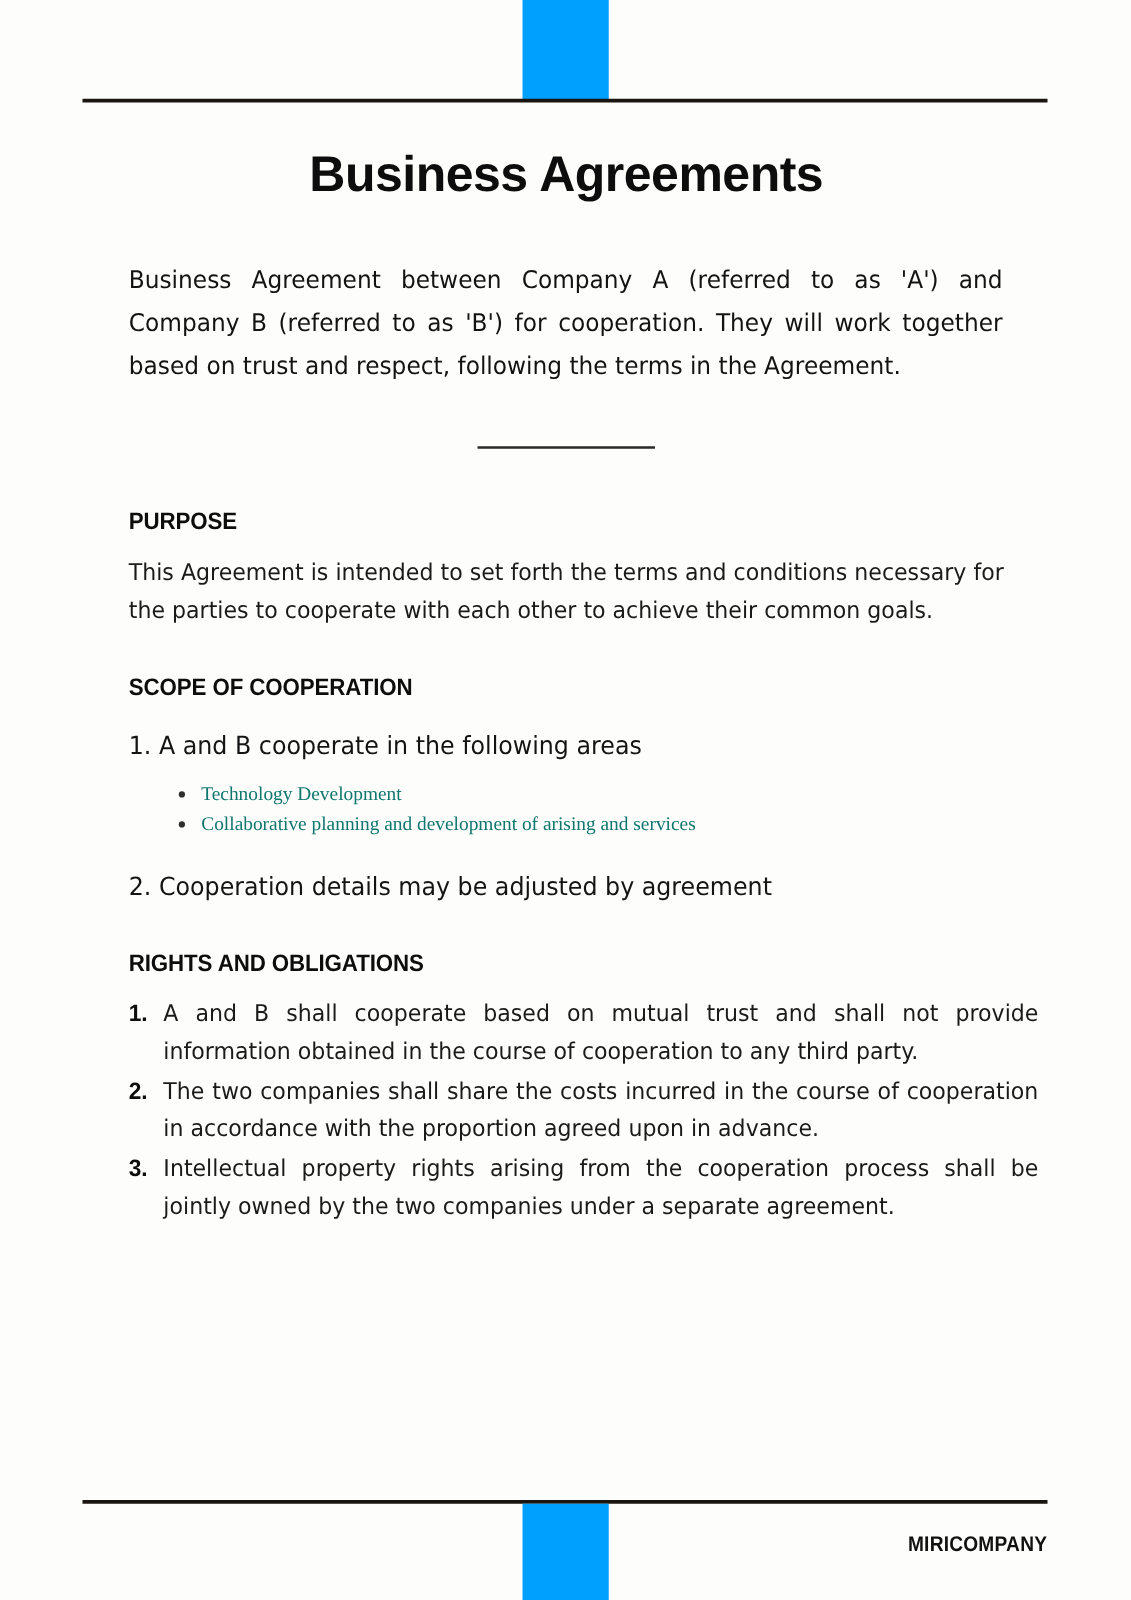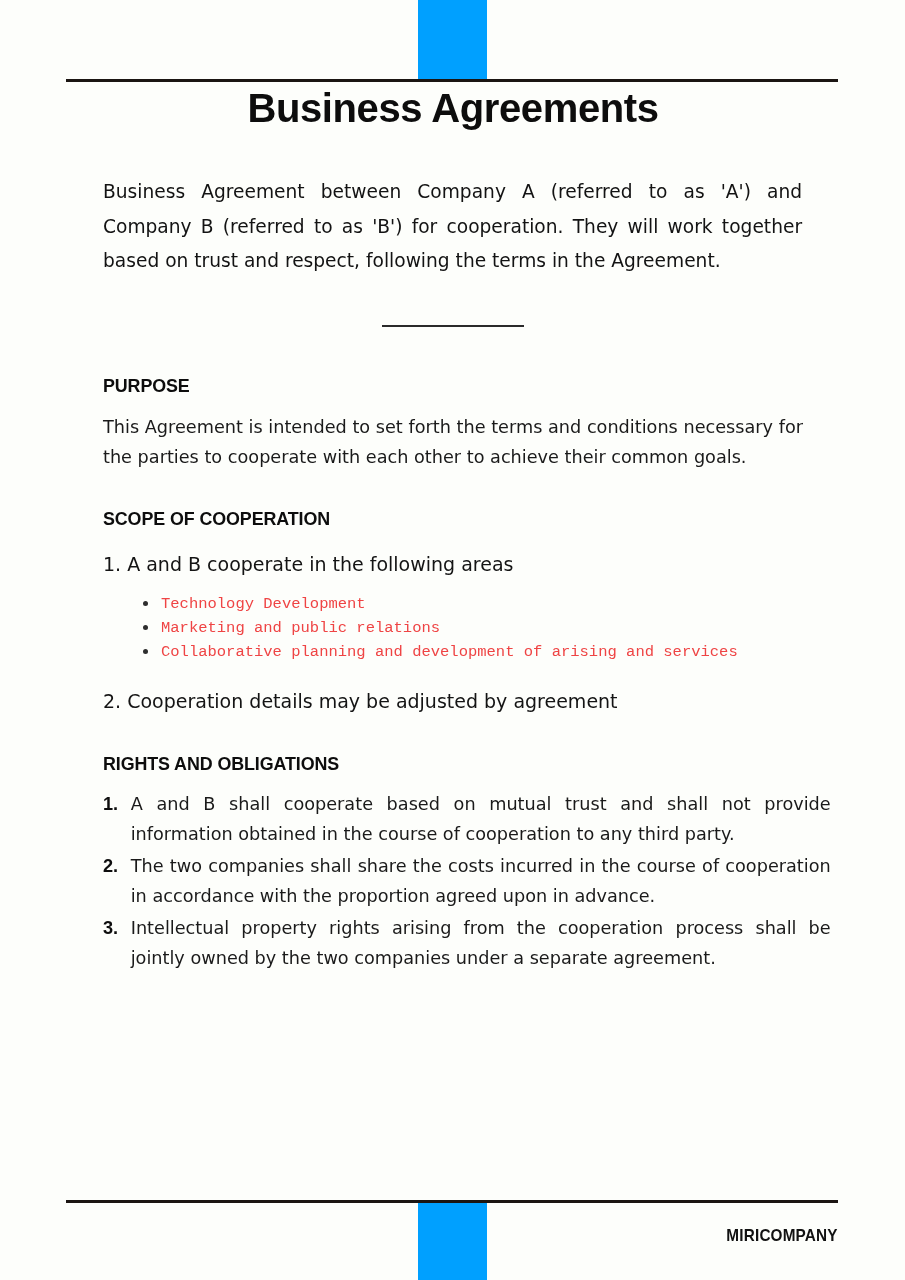--- a/index.html
+++ b/index.html
@@ -75,21 +75,21 @@
   
   .content {
     position: absolute;
     left: 103px;
     top: 0;
     width: 700px;
   }
 
   .doc-title {
     margin: 0;
-    padding-top: 86px;
+    padding-top: 118px;
     text-align: center;
     font-family: "Liberation Sans", sans-serif;
     font-weight: bold;
     font-size: 40px;
     letter-spacing: -0.4px;
     color: #0d0d0d;
     line-height: 1.1;
   }
 
   .intro-paragraph {
@@ -154,24 +154,24 @@
   .scope-line.second { padding-top: 23px; }
 
   
   .bullet-list {
     list-style: none;
     margin: 0;
     padding: 14px 0 0 40px;
   }
   .bullet-list li {
     position: relative;
-    font-family: Liberation Mono, monospace;
+    font-family: Liberation Serif, serif;
     font-size: 15.5px;
     line-height: 24px;
-    color: #ef4444;
+    color: #0f766e;
     padding-left: 18px;
   }
   .bullet-list li::before {
     content: "";
     position: absolute;
     left: 0;
     top: 9.5px;
     width: 5px;
     height: 5px;
     border-radius: 50%;
@@ -226,21 +226,20 @@
     <div class="section-heading heading-purpose">PURPOSE</div>
 
     <p class="body-paragraph">This Agreement is intended to set forth the terms and conditions necessary for the parties to cooperate with each other to achieve their common goals.</p>
 
     <div class="section-heading heading-scope">SCOPE OF COOPERATION</div>
 
     <p class="scope-line">1. A and B cooperate in the following areas</p>
 
     <ul class="bullet-list">
       <li>Technology Development</li>
-      <li>Marketing and public relations</li>
       <li>Collaborative planning and development of arising and services</li>
     </ul>
 
     <p class="scope-line second">2. Cooperation details may be adjusted by agreement</p>
 
     <div class="section-heading heading-rights">RIGHTS AND OBLIGATIONS</div>
 
     <ol class="obligations-list">
       <li>
         <span class="marker">1.</span>

